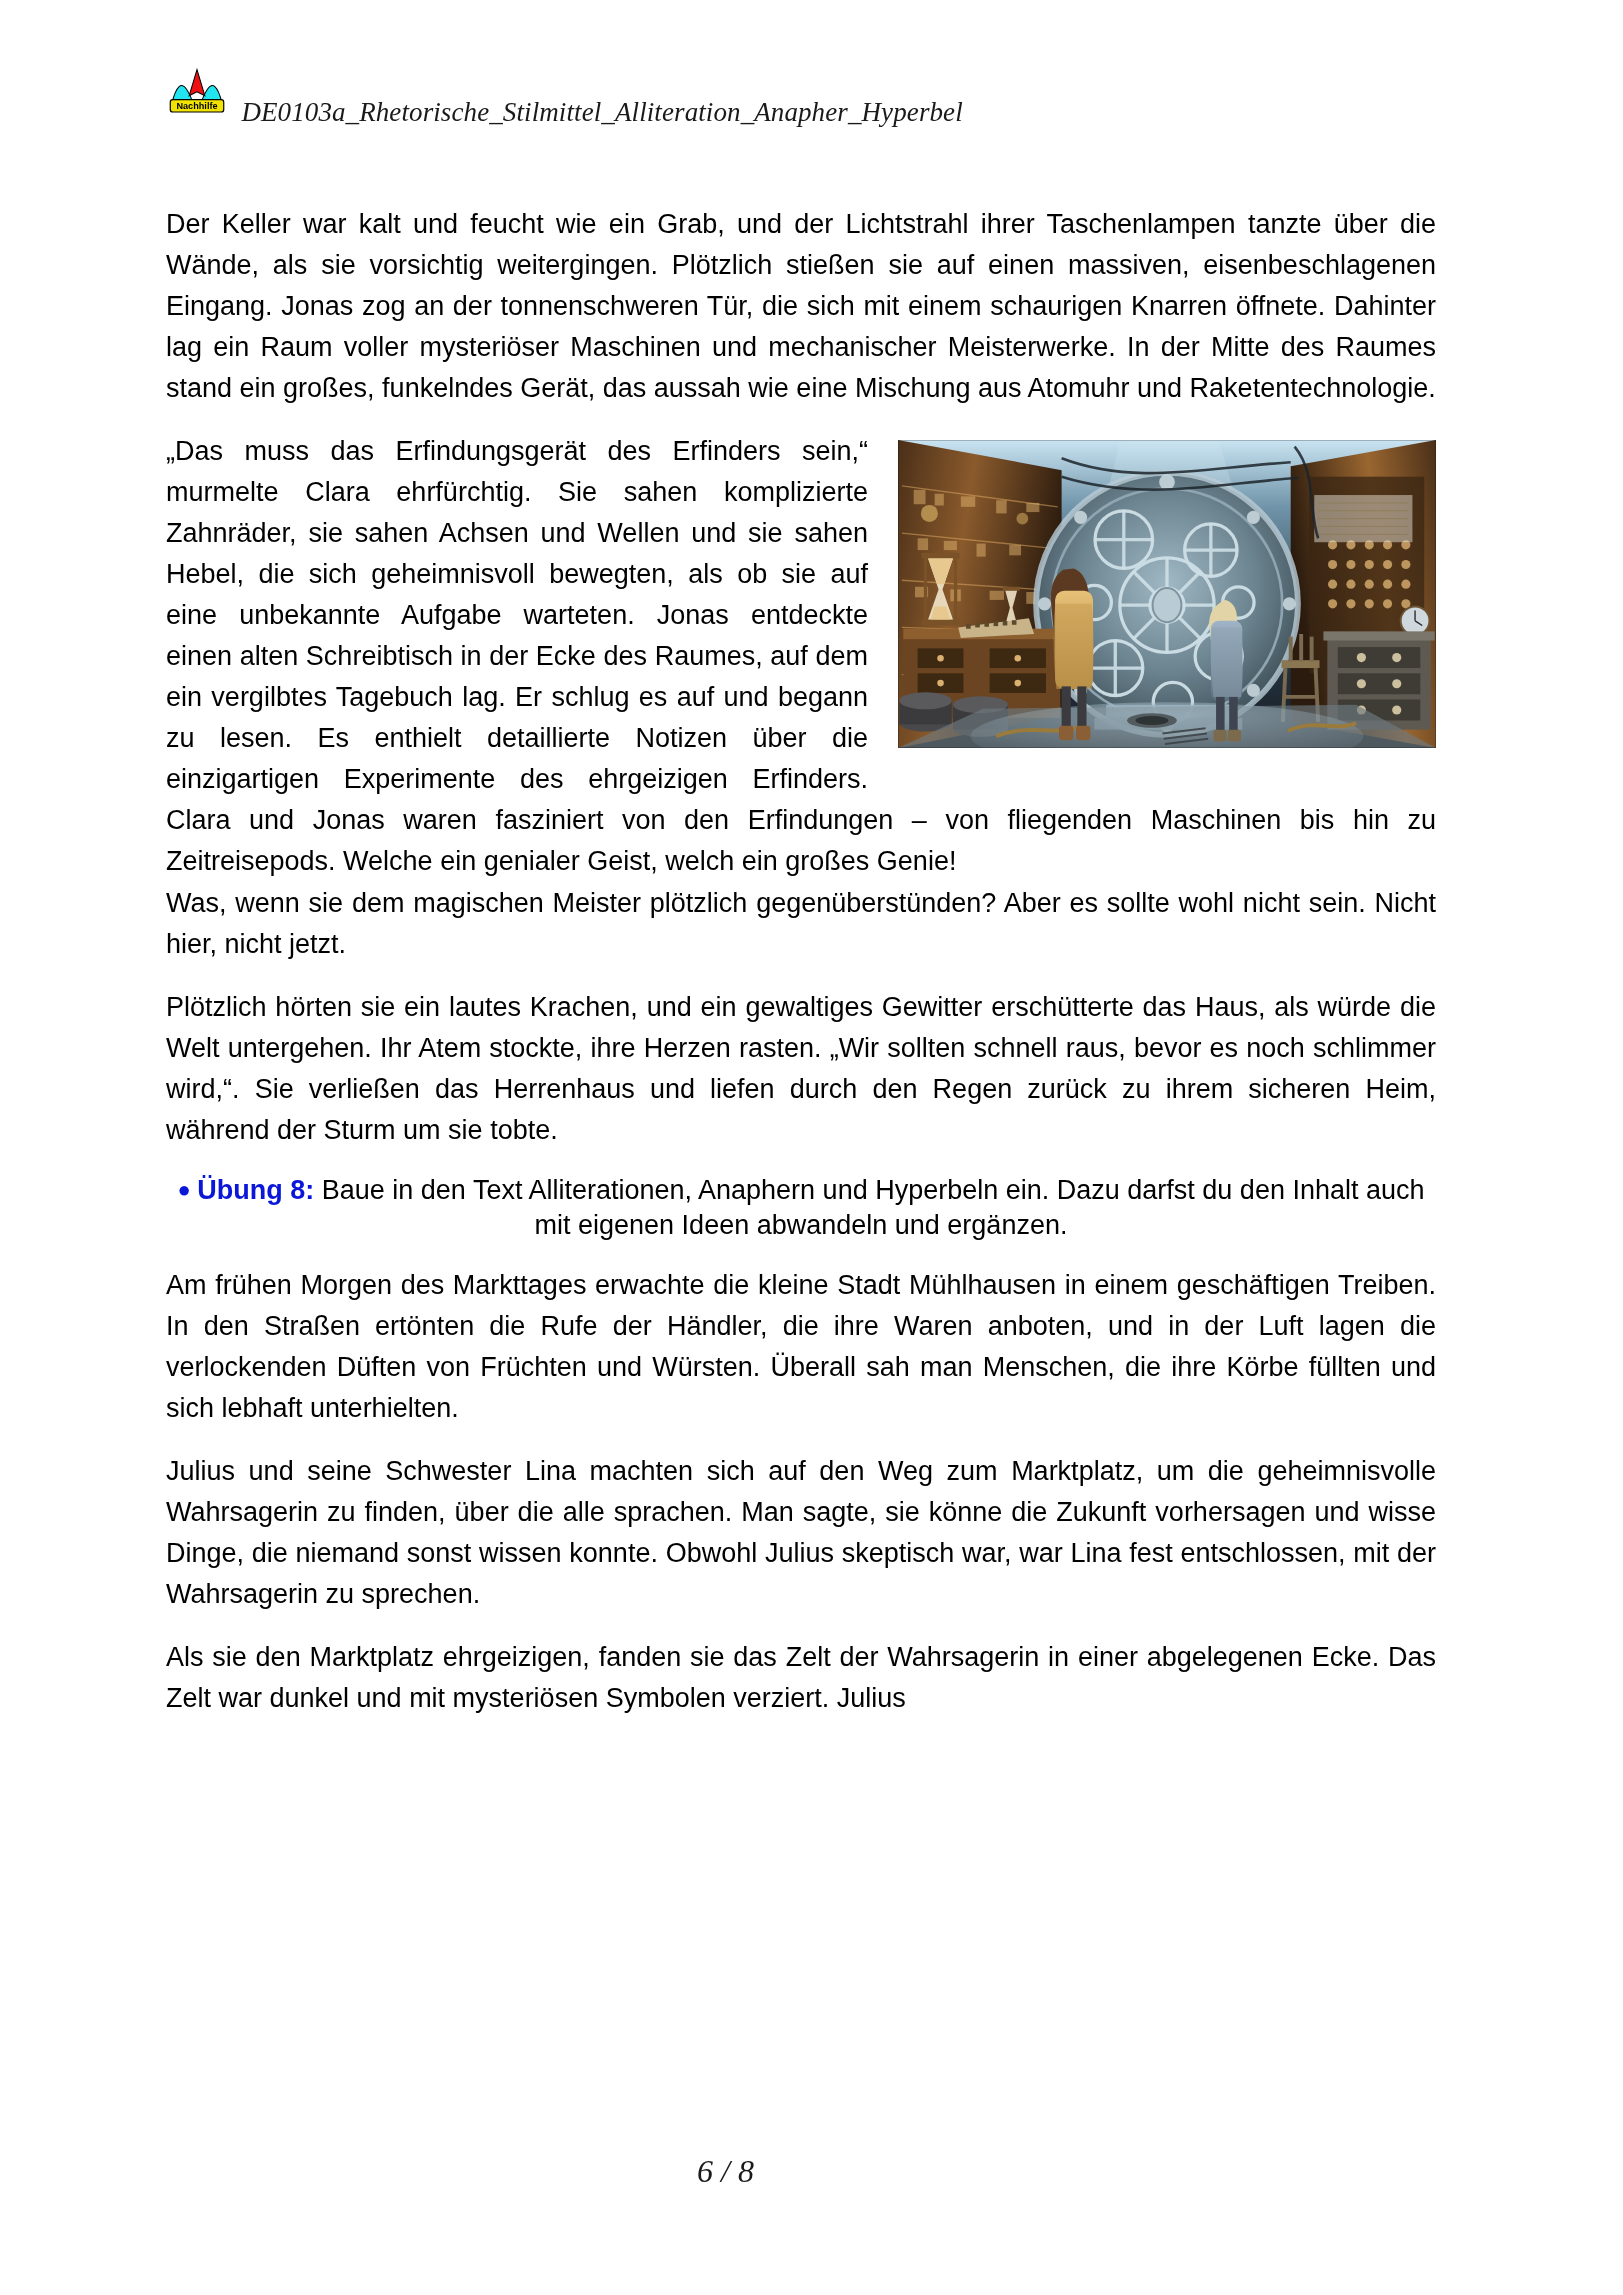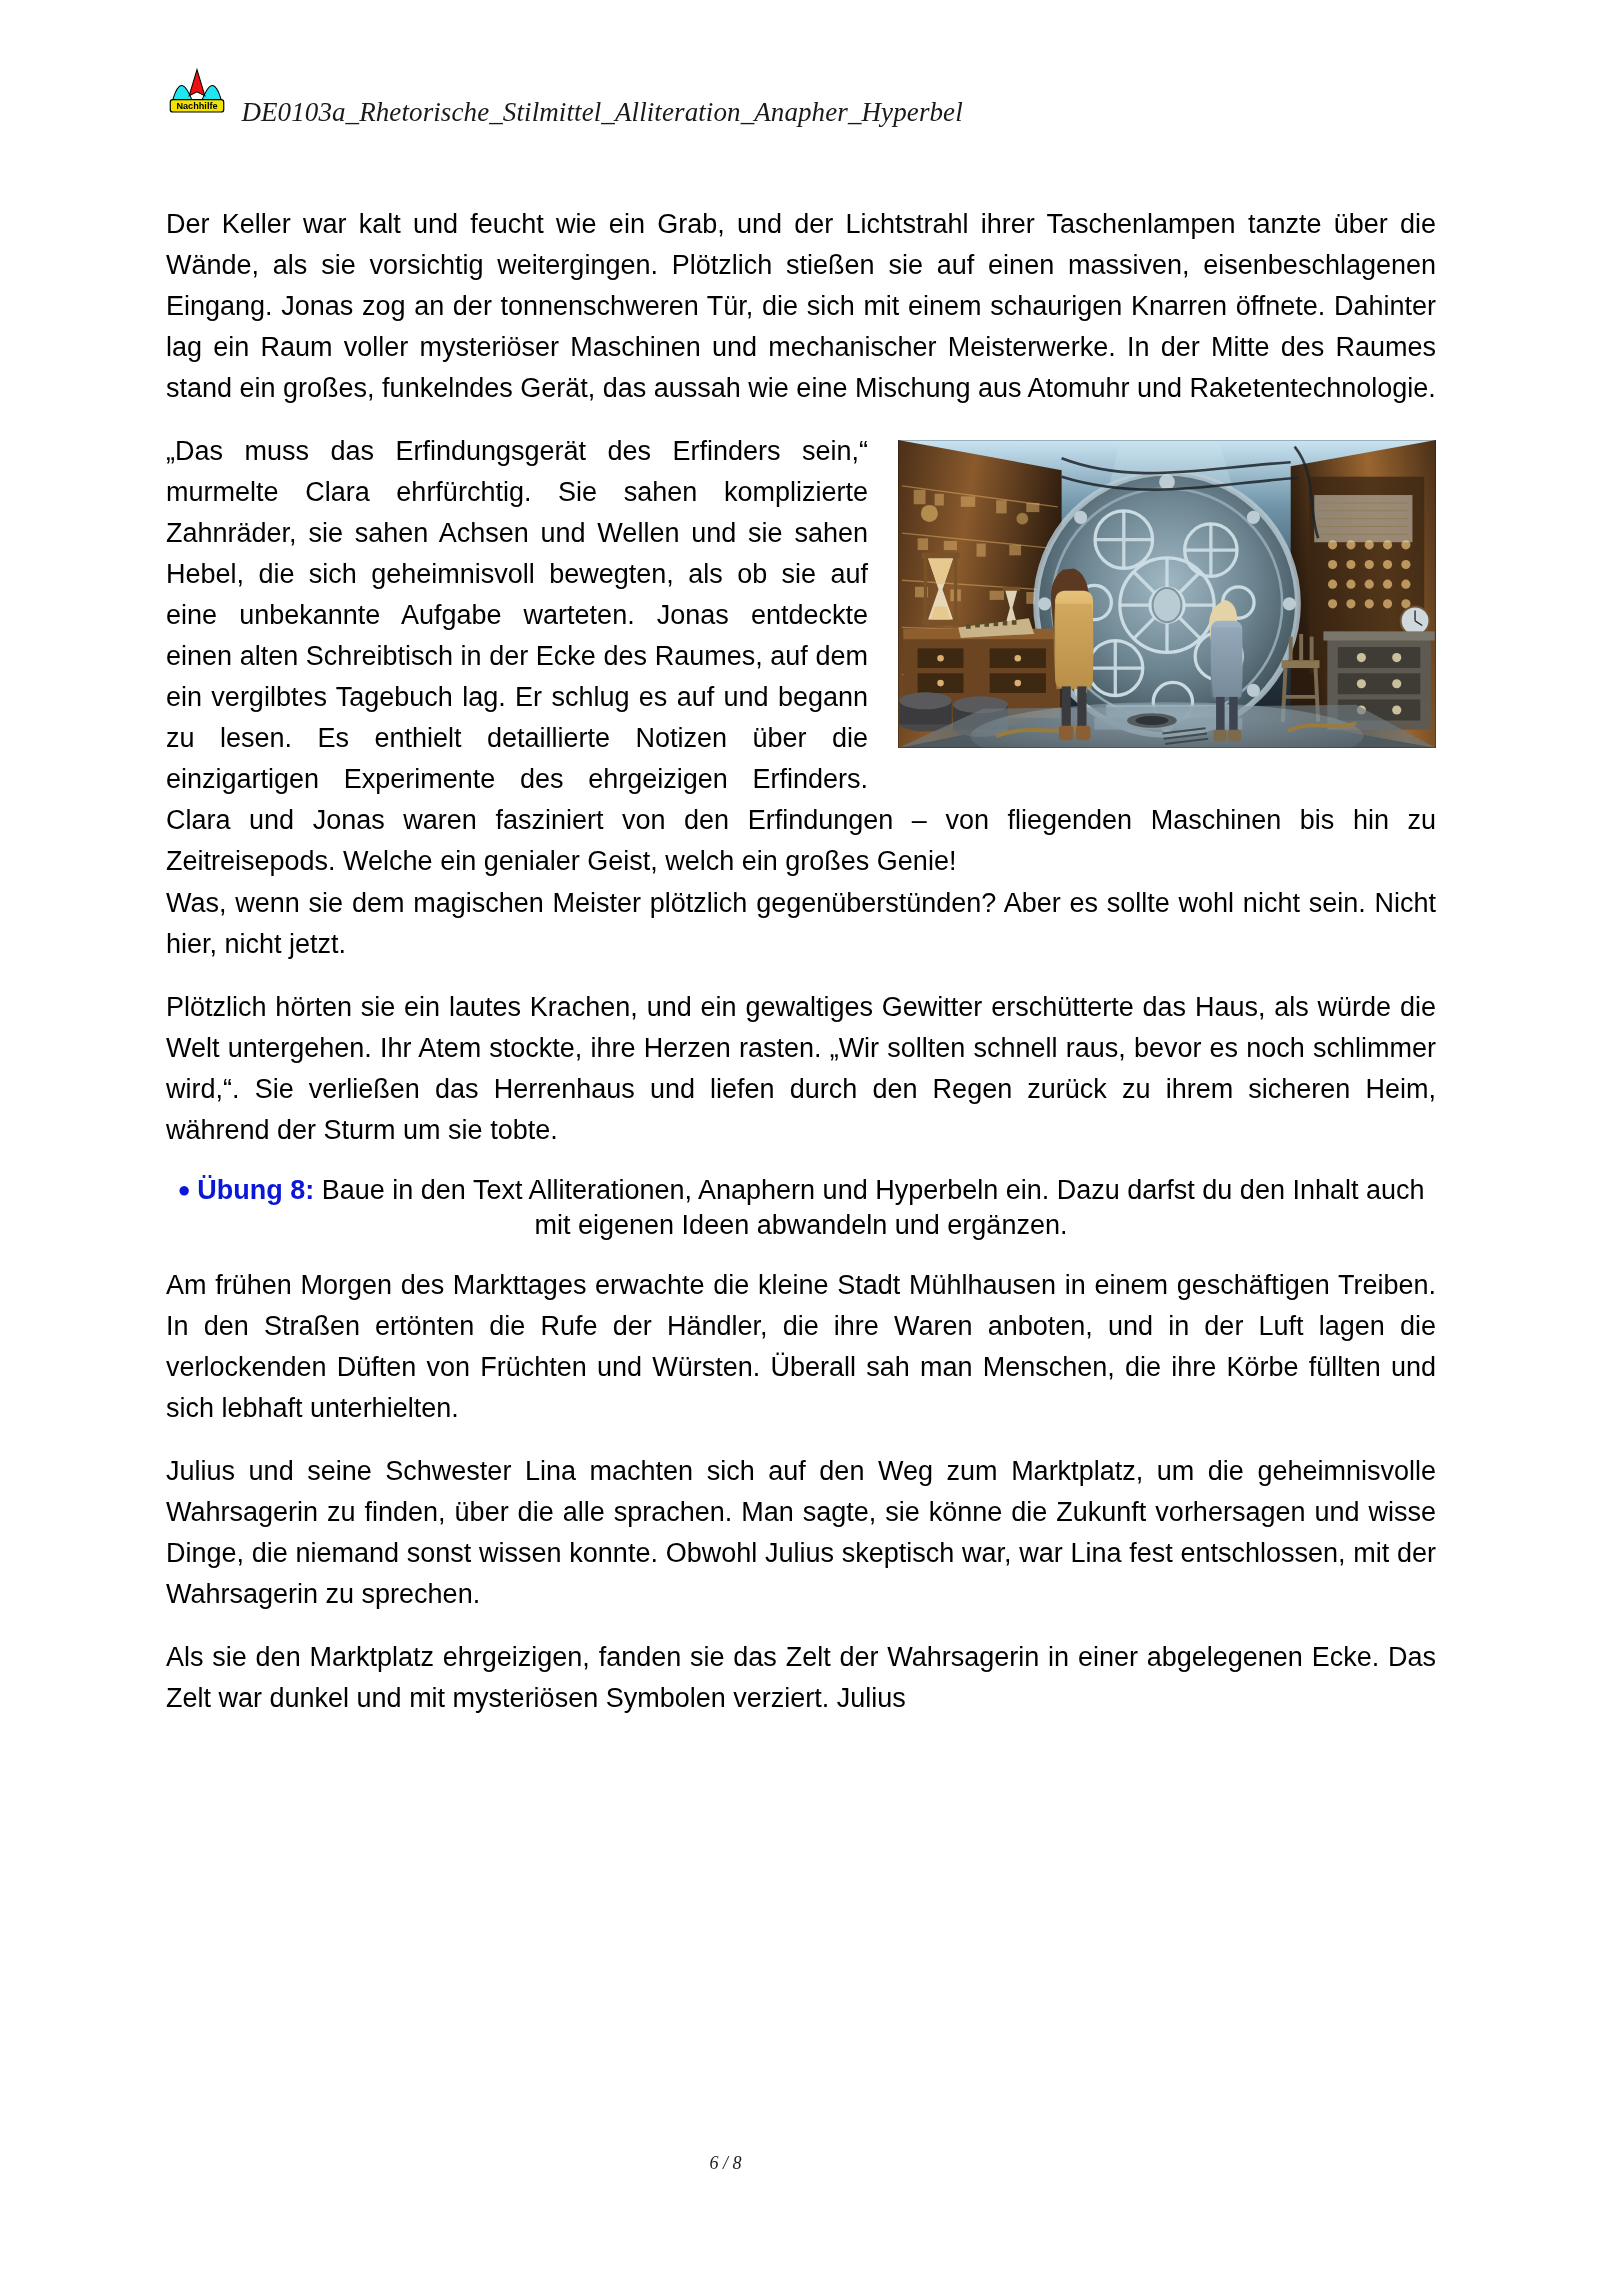--- a/index.html
+++ b/index.html
@@ -105,21 +105,21 @@
 
   
   .doc-footer {
     position: absolute;
     left: 0;
     top: 2153px;
     width: 1451px;
     text-align: center;
     font-family: "Liberation Serif", serif;
     font-style: italic;
-    font-size: 18px;
+    font-size: 32px;
     color: #1a1a1a;
   }
 
   
   .illus-frame {
     width: 538px;
     height: 308px;
     overflow: hidden;
     background: #0c0f14;
   }

